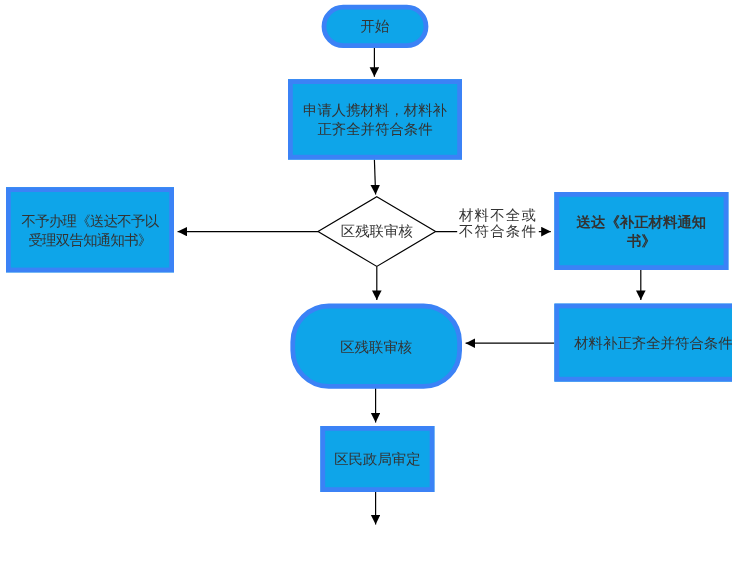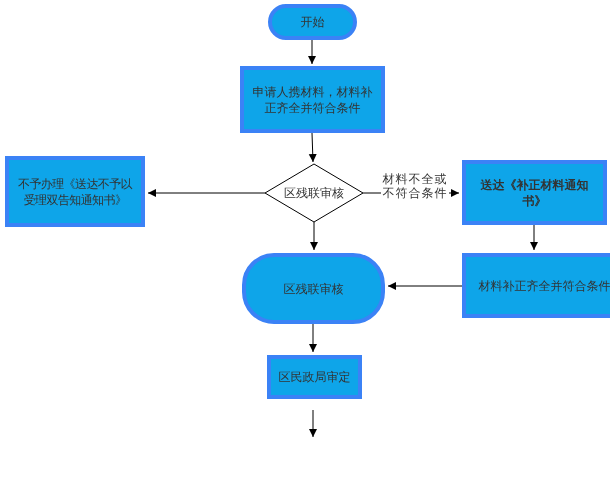--- a/index.html
+++ b/index.html
@@ -116,21 +116,21 @@
   </div>
 
   <div class="node" style="left:462px; top:253px; width:165px; height:65px;">
     <span>材料补正齐全并符合条件</span>
   </div>
 
   <div class="node" style="left:242px; top:253px; width:143px; height:71px;border-radius:32px;">
     <span>区残联审核</span>
   </div>
 
-  <div class="node" style="left:267px; top:355px; width:95px; height:44px;">
+  <div class="node" style="left:267px; top:355px; width:95px; height:55px;">
     <span>区民政局审定</span>
   </div>
 
 
 
   <div class="edge-label" style="left:381px; top:172px; width:68px;">材料不全或不符合条件</div>
 
 </div>
 
 </body></html>

